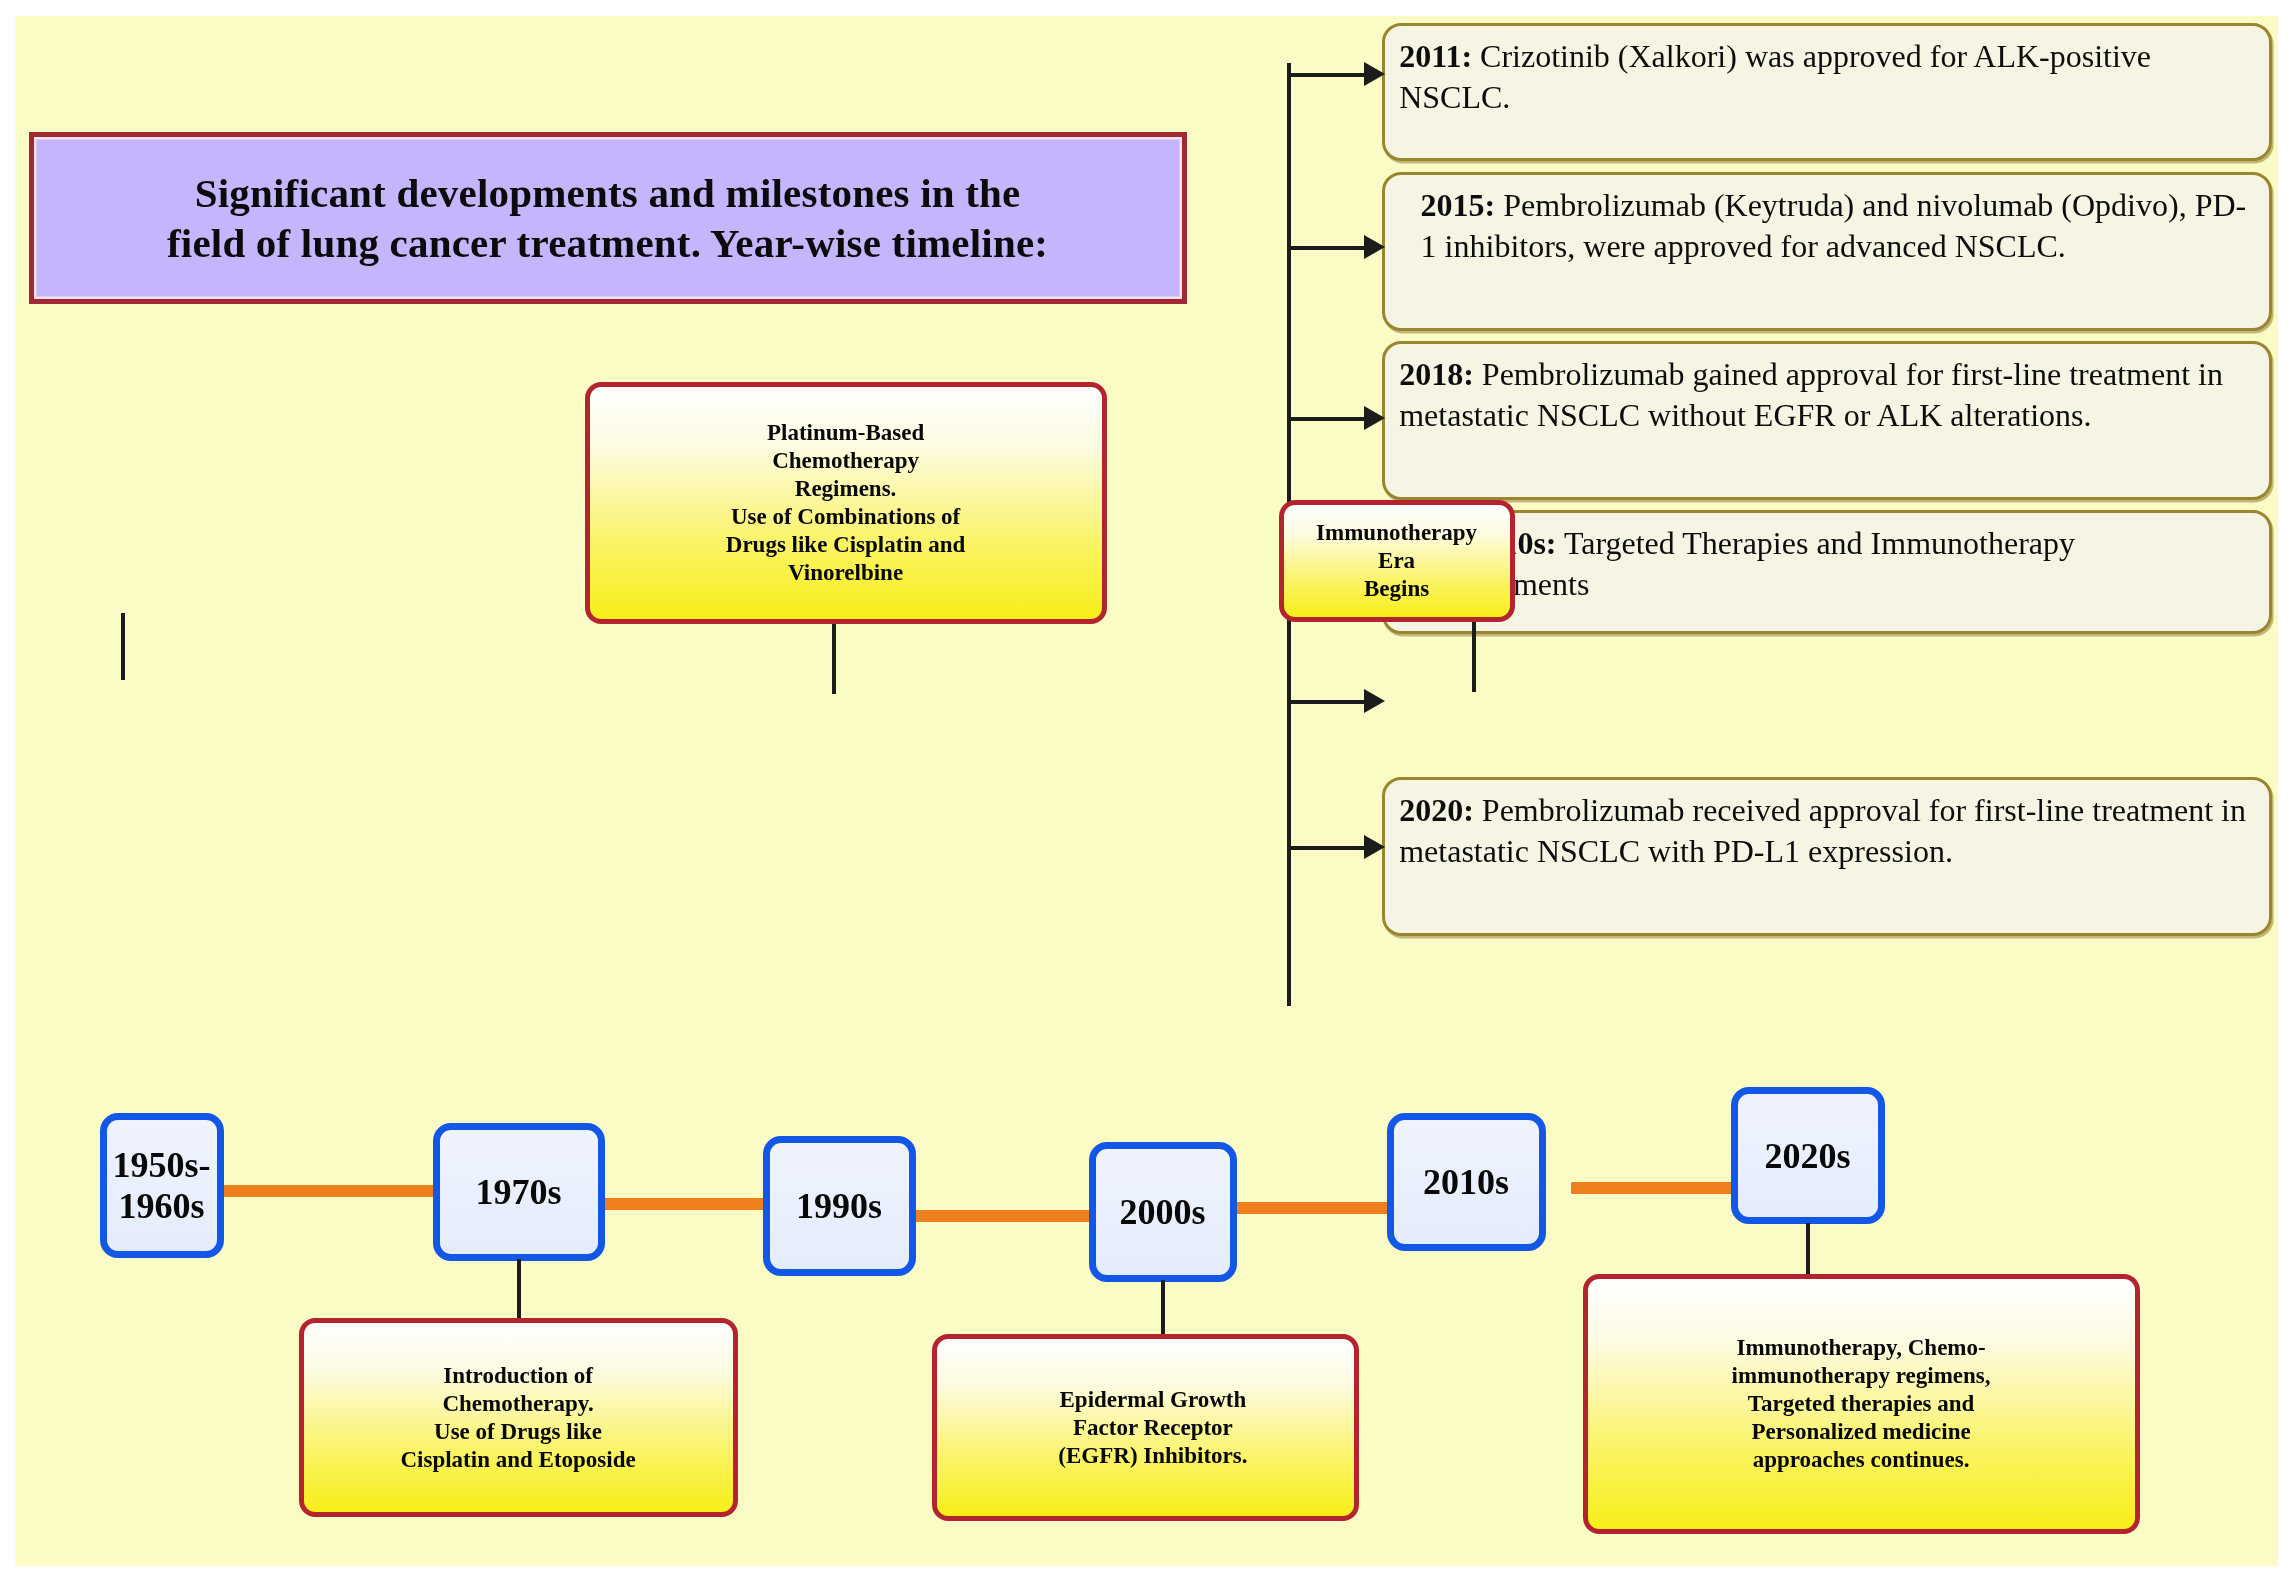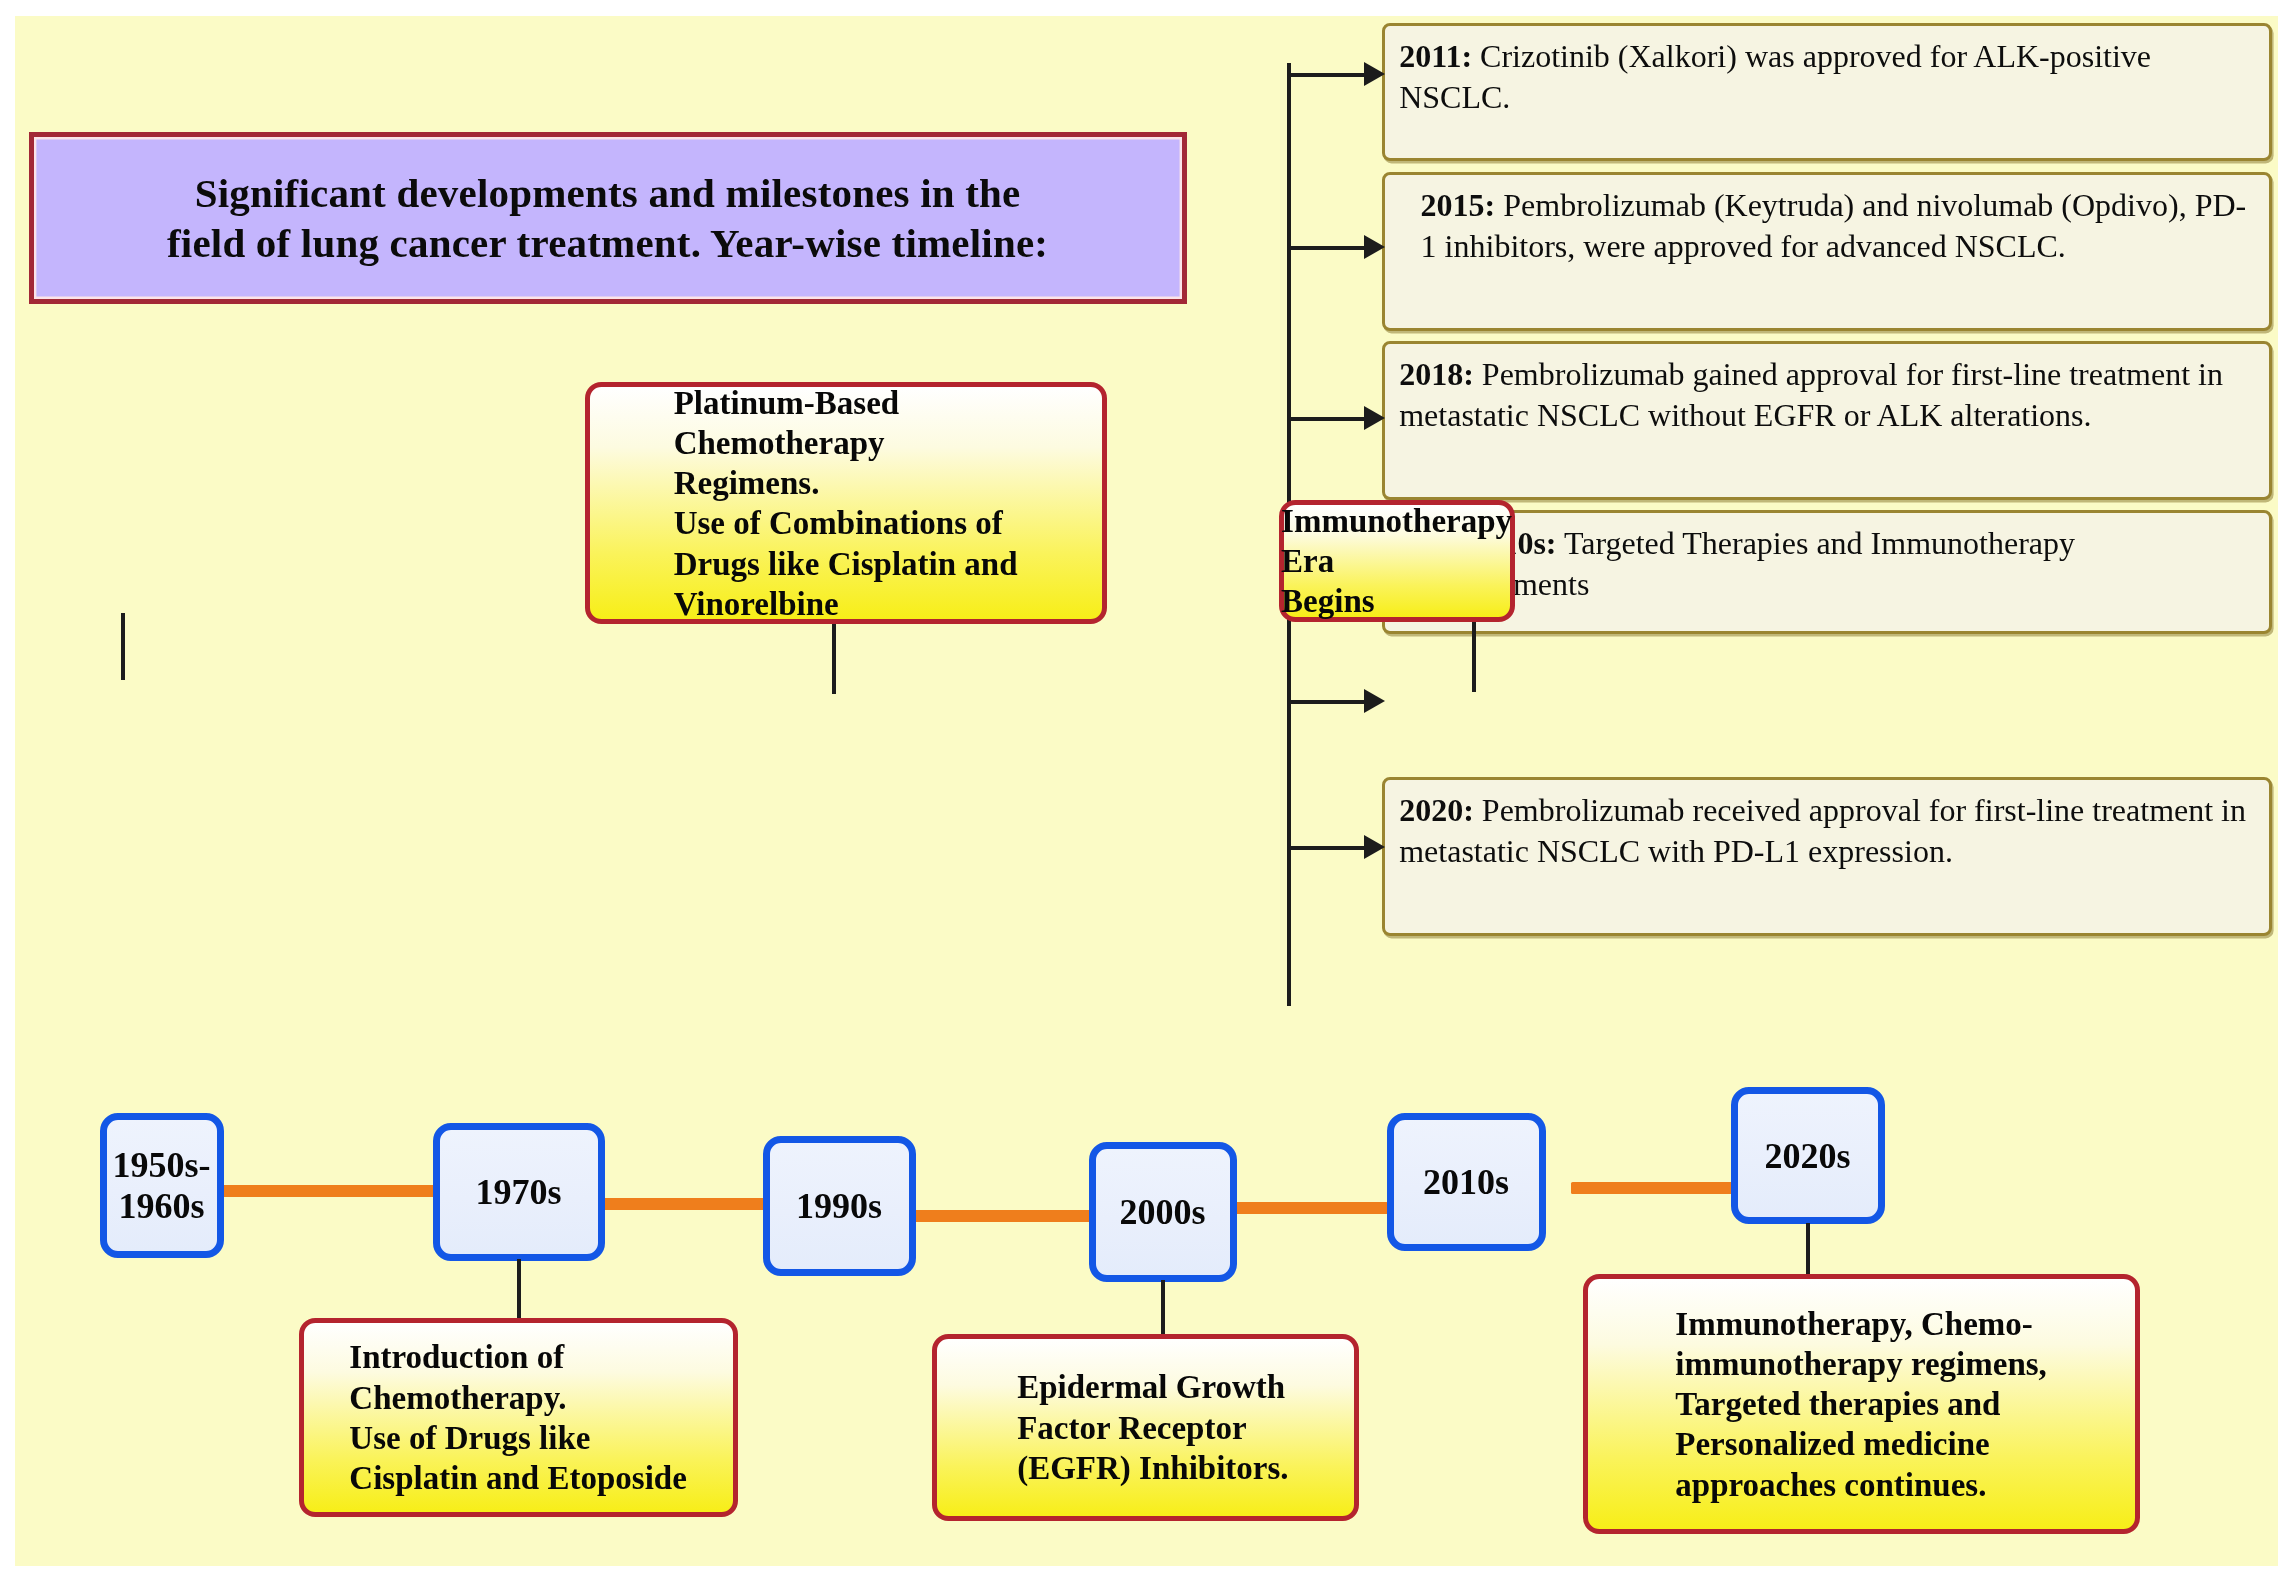--- a/index.html
+++ b/index.html
@@ -23,34 +23,34 @@
   }
   #title-box .txt{
     font-size:41px;font-weight:bold;color:#0b0b0b;line-height:1.22;
     padding:0 21px;letter-spacing:0.2px;
   }
 
   
   .ms{
     background:#f6f4e2;
     border:3.3px solid #9a8531;
-    border-radius:8px;
+    border-radius:19px;
     box-shadow:1.6px 2.4px 0 rgba(120,100,25,.45);
     padding:9.8px 13px 9.8px 14.6px;
     font-size:32px;line-height:1.28;color:#0d0d0d;
   }
   .ms b{font-weight:bold;}
 
   
   .callout{
     border:5.7px solid #b4242e;
     border-radius:16.3px;
     background:linear-gradient(to bottom,#ffffff 0%,#fdfbe0 26%,#faf35a 72%,#f7ee18 100%);
-    display:flex;align-items:center;justify-content:center;text-align:left;
-    font-weight:bold;font-size:33px;line-height:1.22;color:#080808;
+    display:flex;align-items:center;justify-content:center;text-align:center;
+    font-weight:bold;font-size:23px;line-height:1.22;color:#080808;
     padding:6.5px 11.4px;
   }
 
   
   .node{
     border:7.3px solid #1357e6;
     border-radius:18px;
     background:linear-gradient(to bottom,#eef3fd 0%,#e9effc 55%,#e4ecfb 100%);
     display:flex;align-items:center;justify-content:center;text-align:center;
     font-weight:bold;font-size:36px;line-height:1.12;color:#090909;

